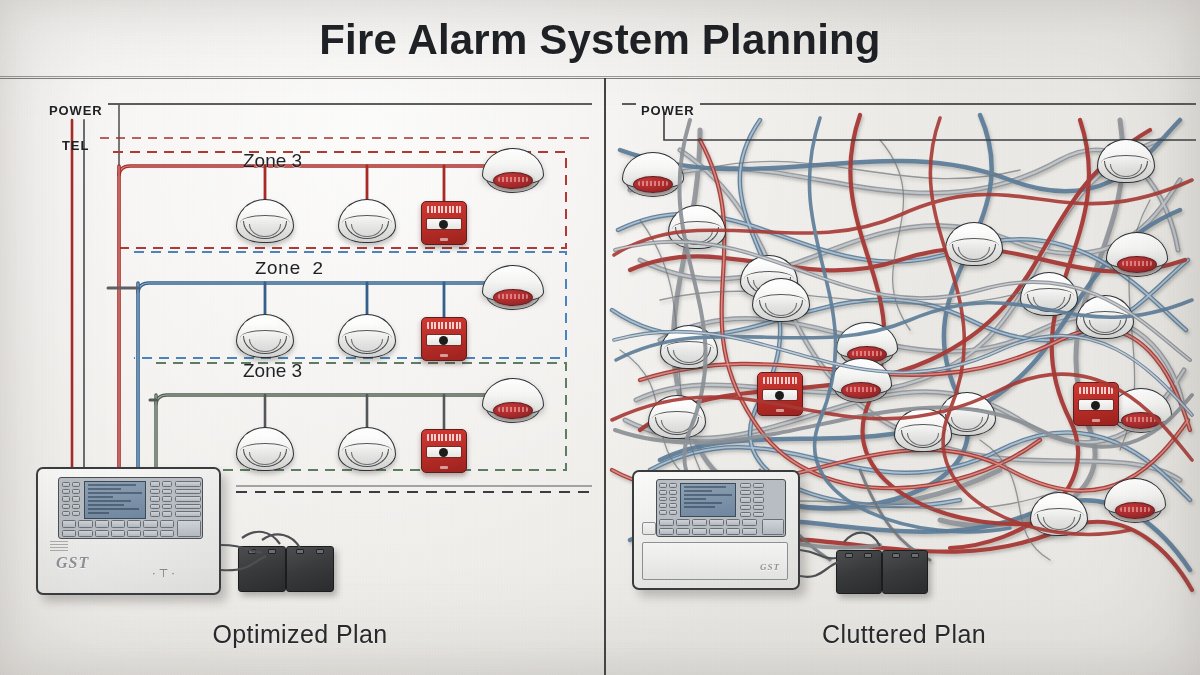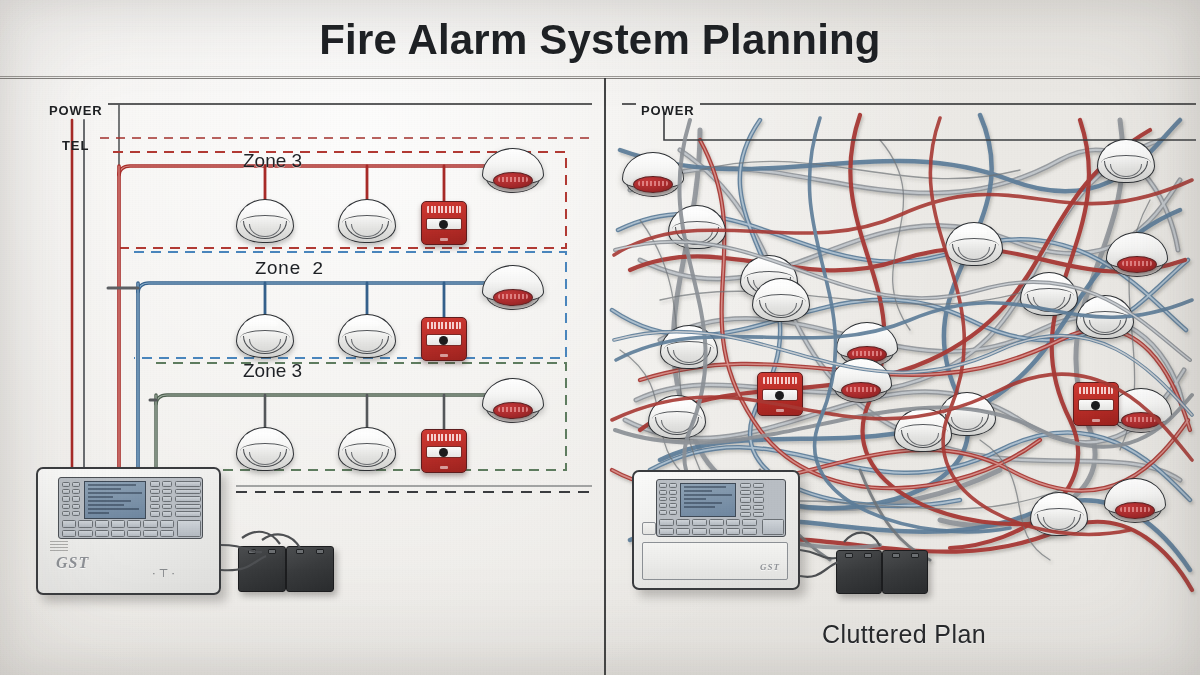--- a/index.html
+++ b/index.html
@@ -815,17 +815,18 @@
       <div class="term" style="left:75px;"></div>
   </div>
   <svg class="layer nointeract" viewBox="0 0 1200 675">
     <g fill="none" stroke="#4e5053" stroke-width="2.2">
       <path d="M800,550 C820,552 822,560 836,558"></path>
       <path d="M800,576 C820,580 824,568 838,562"></path>
       <path d="M844,542 C856,528 872,530 880,546"></path>
     </g>
   </svg>
 
+  <div class="caption" id="caption-left">Optimized Plan</div>
   <div class="caption" id="caption-right">Cluttered Plan</div>
 
   <div id="grain"></div>
   <div id="vignette"></div>
 </div>
 
 </body></html>

